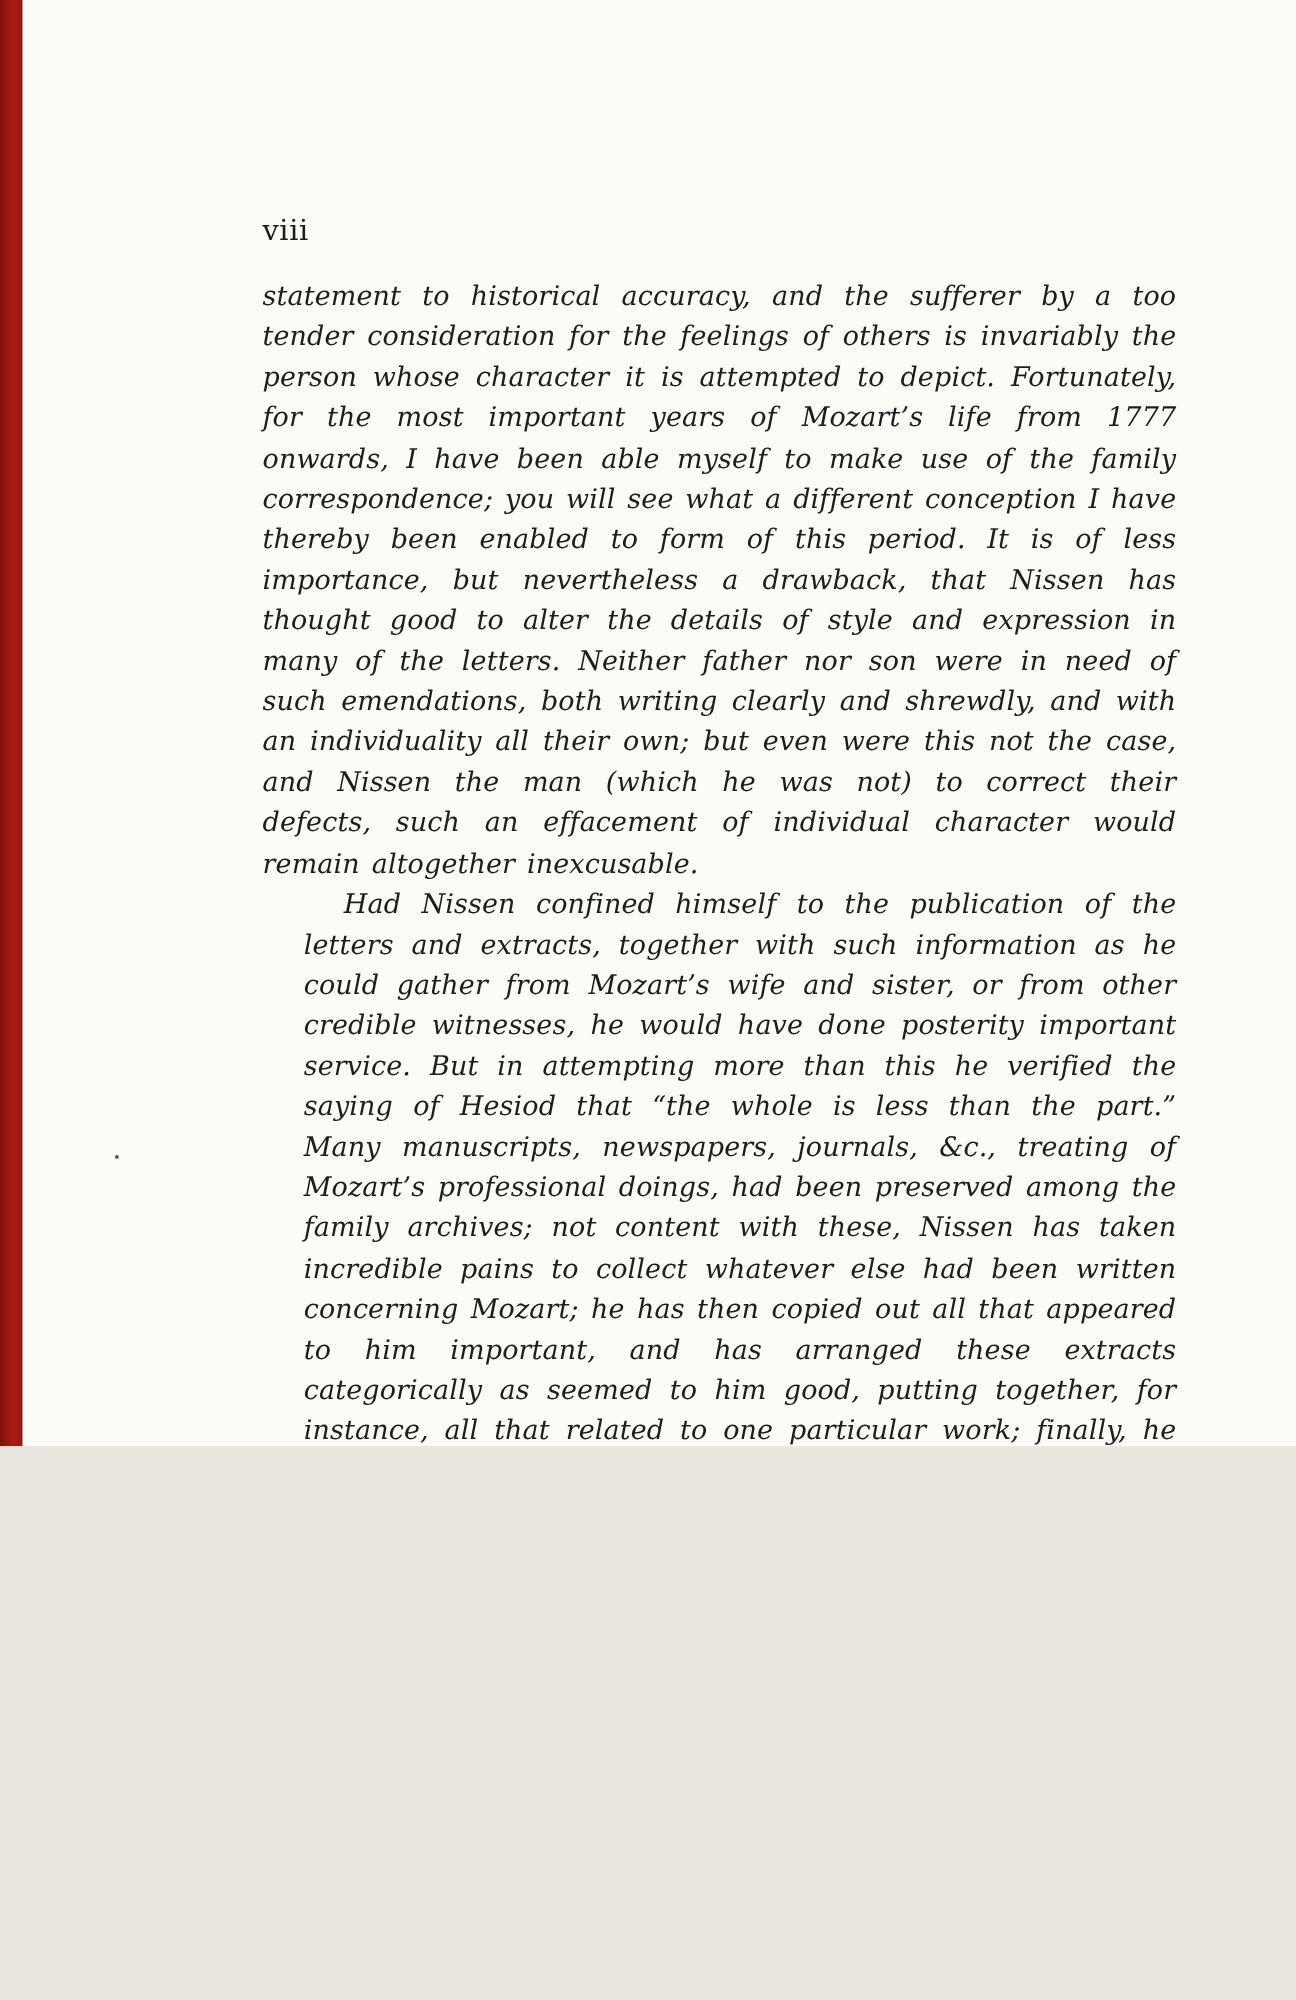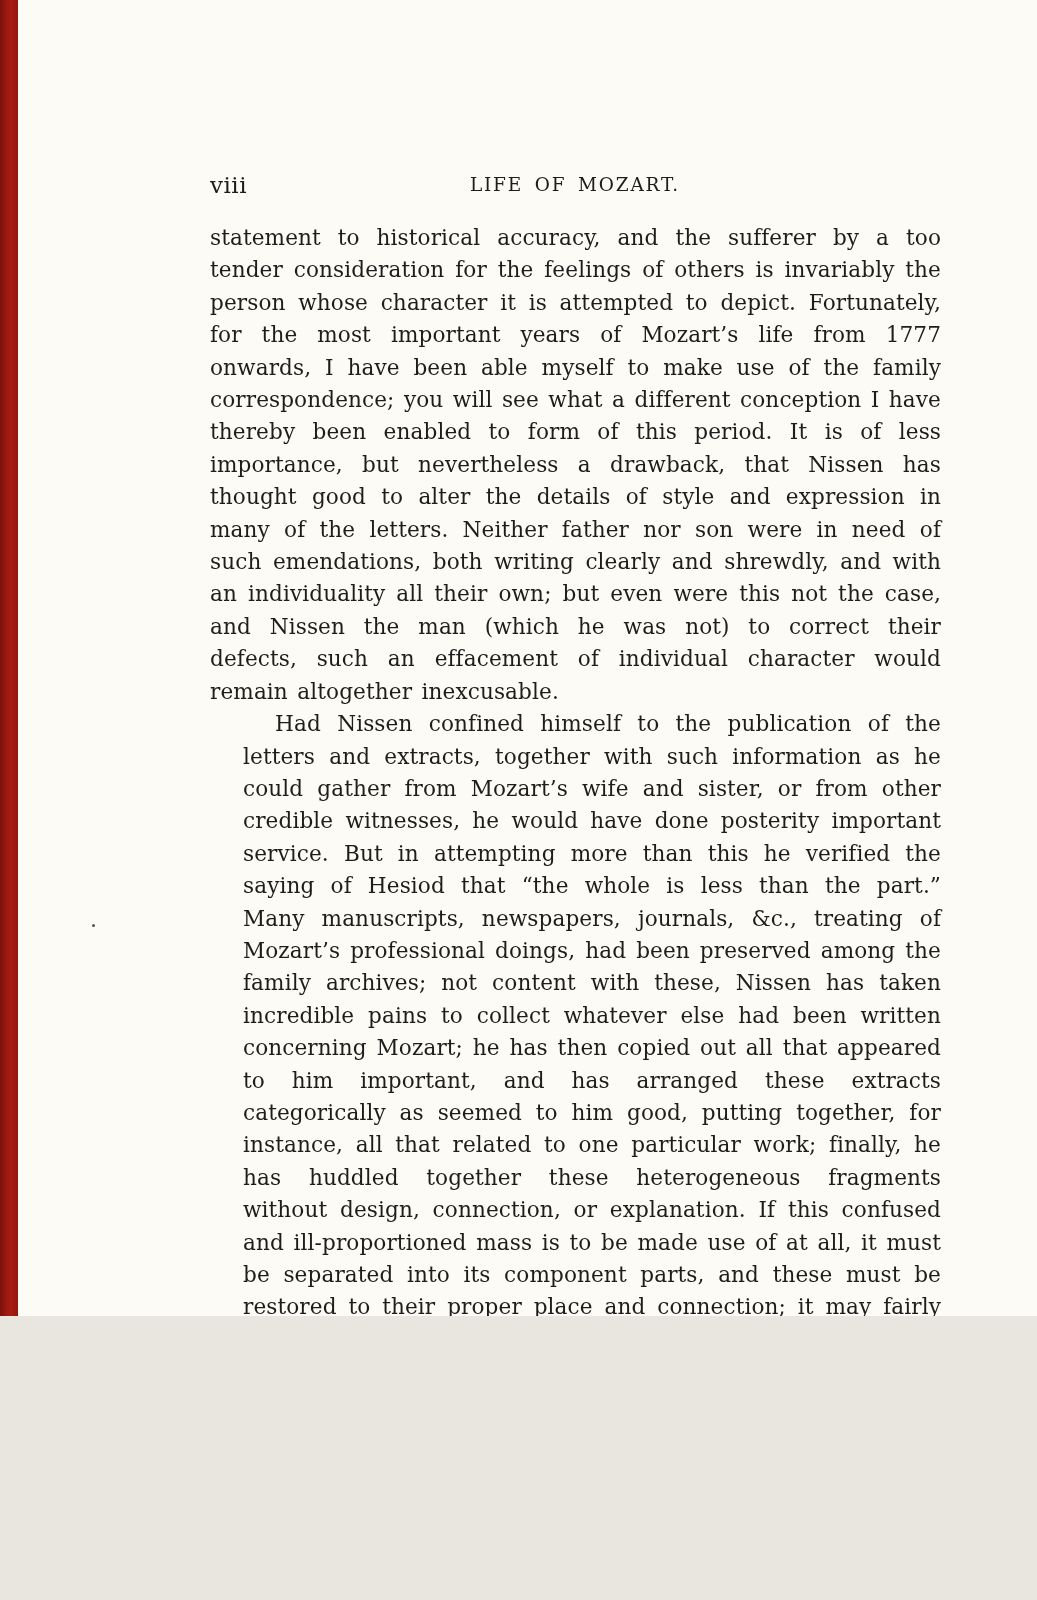--- a/index.html
+++ b/index.html
@@ -1,19 +1,19 @@
 <!DOCTYPE html>
 <html><head>
 <meta charset="utf-8">
 <style>
   html, body { margin: 0; padding: 0; background: #e8e6df; }
   .scan {
     position: relative;
     width: 1037px;
-    height: 1316px;
+    height: 1157px;
     background: #fcfbf6;
     overflow: hidden;
     font-family: "DejaVu Serif", "Liberation Serif", serif;
     color: #1e1d1b;
   }
   .binding {
     position: absolute;
     left: 0; top: 0;
     width: 18px; height: 100%;
     background: linear-gradient(to right, #7e100c, #a81d14 55%, #95160f);
@@ -42,20 +42,21 @@
   .page-body {
     position: absolute;
     top: 222px;
     left: 210px;
     right: 96px;
     font-size: 21.6px;
     line-height: 32.4px;
     text-align: justify;
     word-spacing: 2.5px;
     letter-spacing: 0.1px;
+    font-style: italic;
   }
   .para { margin: 0; }
   .para.indented { text-indent: 32px; margin-left: 33px; }
   .artifact-dash {
     position: absolute;
     left: 414px;
     top: 1458px;
     font-size: 20px;
     color: #3a3a38;
   }
@@ -75,21 +76,20 @@
   }
 </style>
 </head>
 <body>
 
 <div class="scan">
   <div class="binding"></div>
 
   <div class="page-header">
     <span class="pagenum">viii</span>
-    <span class="running-title">LIFE OF MOZART.</span>
   </div>
 
   <div class="page-body">
     <p class="para">statement to historical accuracy, and the sufferer by a too tender consideration for the feelings of others is invariably the person whose character it is attempted to depict. Fortunately, for the most important years of Mozart’s life from 1777 onwards, I have been able myself to make use of the family correspondence; you will see what a different conception I have thereby been enabled to form of this period. It is of less importance, but nevertheless a drawback, that Nissen has thought good to alter the details of style and expression in many of the letters. Neither father nor son were in need of such emendations, both writing clearly and shrewdly, and with an individuality all their own; but even were this not the case, and Nissen the man (which he was not) to correct their defects, such an effacement of individual character would remain altogether inexcusable.</p>
     <p class="para indented">Had Nissen confined himself to the publication of the letters and extracts, together with such information as he could gather from Mozart’s wife and sister, or from other credible witnesses, he would have done posterity important service. But in attempting more than this he verified the saying of Hesiod that “the whole is less than the part.” Many manuscripts, newspapers, journals, &amp;c., treating of Mozart’s professional doings, had been preserved among the family archives; not content with these, Nissen has taken incredible pains to collect whatever else had been written concerning Mozart; he has then copied out all that appeared to him important, and has arranged these extracts categorically as seemed to him good, putting together, for instance, all that related to one particular work; finally, he has huddled together these heterogeneous fragments without design, connection, or explanation. If this confused and ill-proportioned mass is to be made use of at all, it must be separated into its component parts, and these must be restored to their proper place and connection; it may fairly be taken for granted that where any idea or judgment is expressed, Nissen is not speaking in his own person. He has, however, simplified the task of restoring each fragment to its proper position by a catalogue of the</p>
   </div>
 
   <div class="artifact-dash">-</div>
   <div class="artifact-dot-1"></div>
   <div class="artifact-dot-2"></div>

